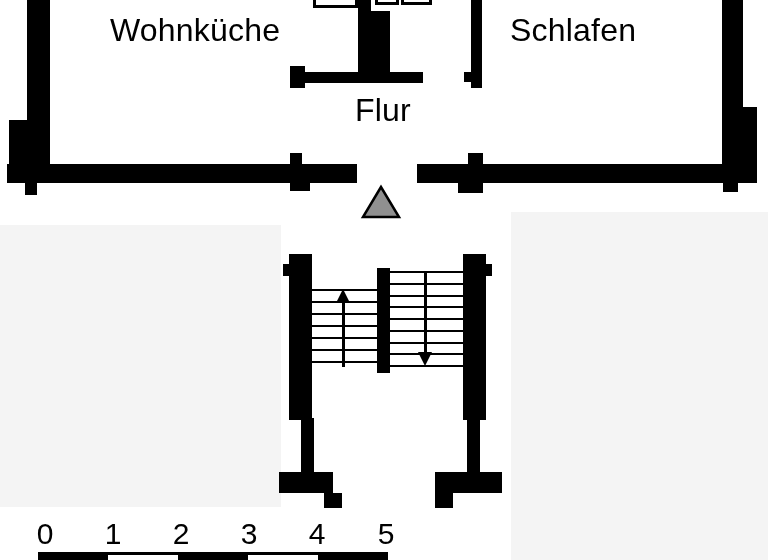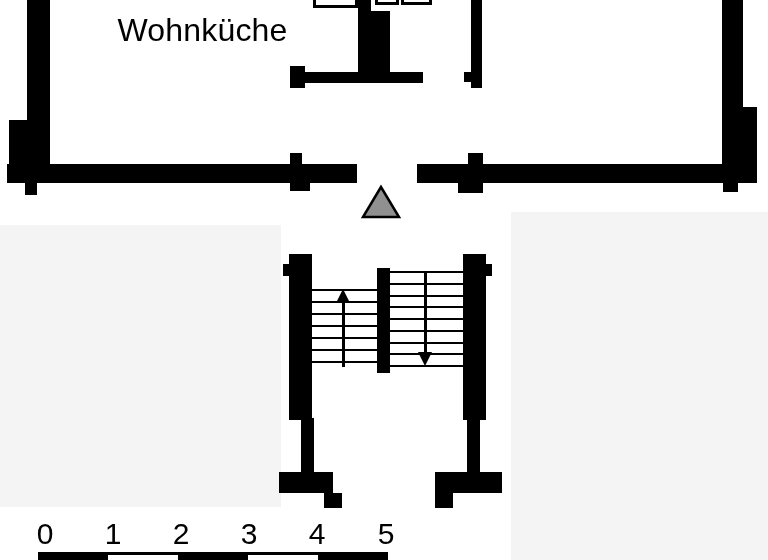--- a/index.html
+++ b/index.html
@@ -10,21 +10,21 @@
   }
   .shade { position:absolute; background: var(--adjacent-shade, #f4f4f4); }
   .wall  { position:absolute; background: var(--wall, #000); }
   .fixture {
     position:absolute; box-sizing:border-box;
     border:3px solid var(--wall, #000);
     background: var(--background, #fff);
   }
   .room-label {
     position:absolute; color:#000; font-size:32px; line-height:1.0;
-    text-align:center; white-space:nowrap; letter-spacing:0.2px;
+    text-align:left; white-space:nowrap; letter-spacing:0.2px;
   }
   .treads-left {
     position:absolute;
     background: repeating-linear-gradient(to bottom,
       var(--wall,#000) 0px, var(--wall,#000) 2px,
       transparent 2px, transparent 12px);
   }
   .treads-right {
     position:absolute;
     background: repeating-linear-gradient(to bottom,
@@ -76,20 +76,22 @@
   <div class="wall" style="left:290px; top:66px; width:15px;  height:6px;"></div>
   <div class="wall" style="left:290px; top:83px; width:15px;  height:5px;"></div>
   <div class="wall" style="left:471px; top:0px;  width:11px;  height:88px;"></div>
   <div class="wall" style="left:464px; top:72px; width:7px;   height:10px;"></div>
 
   <div class="fixture" style="left:313px; top:-7px; width:45px; height:15px;"></div>
   <div class="fixture" style="left:375px; top:-9px; width:24px; height:14px;"></div>
   <div class="fixture" style="left:401px; top:-9px; width:31px; height:14px;"></div>
 
   <div class="room-label" style="left:110px; top:14px; width:185px;">Wohnküche</div>
+  <div class="room-label" style="left:510px; top:14px; width:165px;">Schlafen</div>
+  <div class="room-label" style="left:355px; top:94px; width:75px;">Flur</div>
 
   <svg style="position:absolute; left:360px; top:184px;" width="42" height="36" viewBox="0 0 42 36">
     <polygon points="21,3 3,33 39,33" fill="var(--entrance-marker,#909090)" stroke="var(--wall,#000)" stroke-width="2.5"></polygon>
   </svg>
 
   <div class="wall" style="left:289px; top:254px; width:23px; height:166px;"></div>
   <div class="wall" style="left:283px; top:264px; width:6px;  height:12px;"></div>
   <div class="wall" style="left:301px; top:418px; width:13px; height:54px;"></div>
   <div class="wall" style="left:279px; top:472px; width:54px; height:21px;"></div>
   <div class="wall" style="left:324px; top:493px; width:18px; height:15px;"></div>

